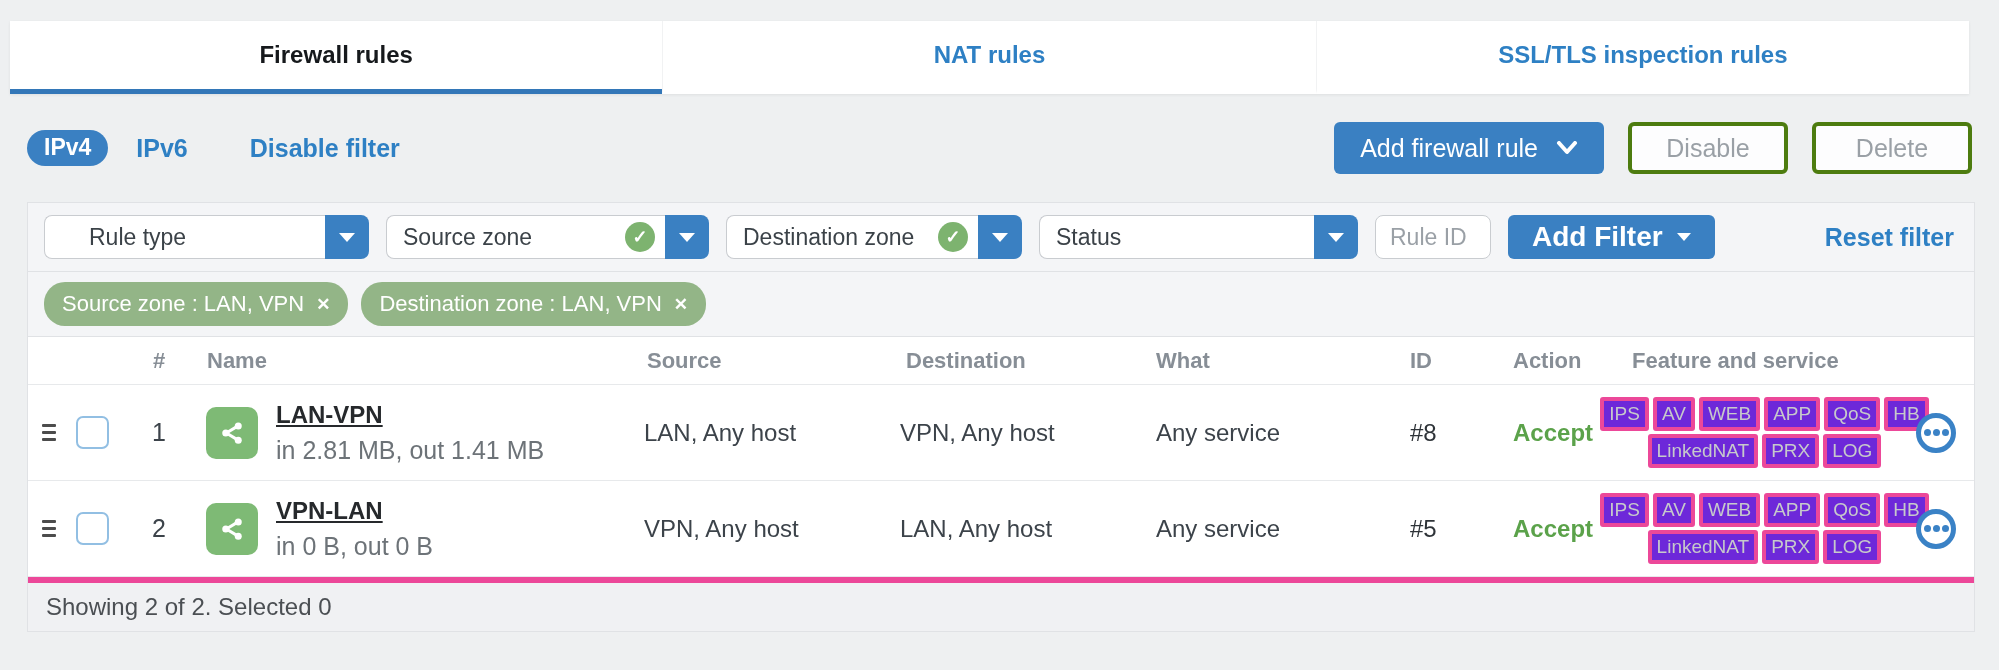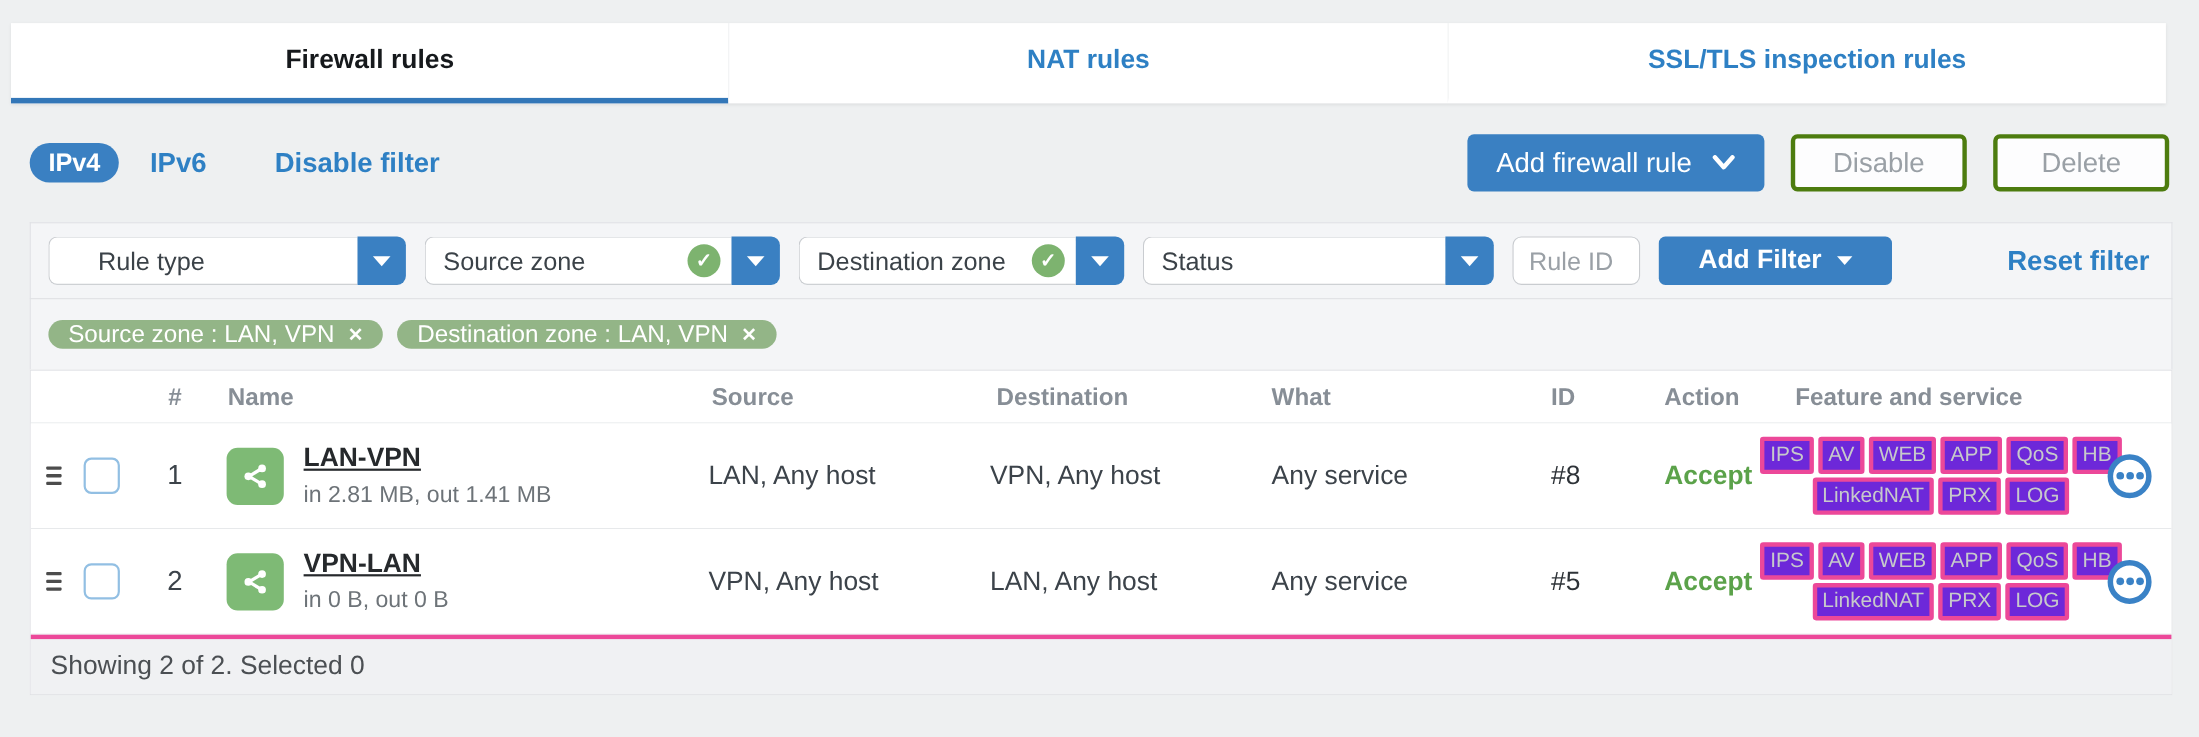--- a/index.html
+++ b/index.html
@@ -73,34 +73,34 @@
     display:flex; align-items:center; justify-content:center; flex:0 0 auto;
   }
   .ruleid-input {
     width:116px; height:44px; border:1px solid #c9ccd0; border-radius:8px;
     background:#fff; font-size:23px; color:#3b4248; padding:0 14px;
     font-family:inherit; outline:none;
   }
   .ruleid-input::placeholder { color:#9aa0a6; }
   .btn-addfilter {
     height:44px; background:#3a80c2; border:none; border-radius:6px;
-    color:#fff; font-size:24px; font-weight:700; padding:0 36px;
+    color:#fff; font-size:28px; font-weight:700; padding:0 24px;
     display:flex; align-items:center; gap:14px; cursor:pointer; font-family:inherit;
   }
   .btn-addfilter .tri-down { border-top-width:8px; border-left-width:7px; border-right-width:7px; }
   .reset-link { margin-left:auto; font-size:25px; font-weight:700; color:#2e80c4; cursor:pointer; padding-right:4px; }
   
   .chipbar {
     margin-left:27px; width:1948px; height:65px;
     background:#f4f5f7; border:1px solid #e0e2e5; border-bottom:none;
     display:flex; align-items:center; padding:0 16px; gap:13px;
   }
   .chip {
     background:#93b587; color:#fff; font-size:22px; border-radius:21px;
-    height:26px; display:flex; align-items:center; padding:0 18px; gap:12px;
+    height:44px; display:flex; align-items:center; padding:0 18px; gap:12px;
   }
   .chip-x { font-size:17px; font-weight:700; cursor:pointer; line-height:1; }
   
   .table {
     margin-left:27px; width:1948px; background:#fff;
     border:1px solid #e0e2e5;
   }
   .trow { display:flex; align-items:center; }
   .thead { height:48px; color:#878e96; font-size:22px; font-weight:700;
     border-bottom:1px solid #e7e9eb; }
@@ -129,38 +129,38 @@
     background:#fff; cursor:pointer;
   }
   .ruleicon {
     width:52px; height:52px; border-radius:10px; background:#7eba75;
     display:flex; align-items:center; justify-content:center;
   }
   .name-link {
     font-size:24px; font-weight:700; color:#26292c;
     text-decoration:underline; cursor:pointer;
   }
-  .traffic { font-size:21px; color:#6d7378; margin-top:7px; }
+  .traffic { font-size:25px; color:#6d7378; margin-top:7px; }
   .id-text { font-size:24px; color:#2e3338; font-weight:400; }
   .accept-text { font-size:24px; font-weight:700; color:#5ba24a; }
   .badges { display:flex; flex-direction:column; gap:3px; align-items:center; width:265px; }
   .badge-line { display:flex; gap:4px; justify-content:center; }
   .badge {
     font-size:19px; color:#c7c9cb; border:4px solid #ec4899; border-radius:3px;
     padding:1px 5px; line-height:1.25; background:#6d28d9;
   }
   .more-btn {
     width:40px; height:40px; border-radius:50%; border:5px solid #3a82c6;
     background:#fff; display:flex; align-items:center; justify-content:center;
     gap:2px; cursor:pointer;
   }
   .more-btn i { width:7px; height:7px; border-radius:50%; background:#3a82c6; display:block; }
   
   .tfoot {
-    height:54px; background:#f0f1f3; border-top:4px solid #ec4899;
+    height:54px; background:#f0f1f3; border-top:6px solid #ec4899;
     display:flex; align-items:center; padding-left:18px;
     font-size:24px; color:#4b4f53;
   }
 </style>
 </head>
 <body>
 
 <div class="tabbar">
   <div class="tab active">Firewall rules</div>
   <div class="tab">NAT rules</div>

